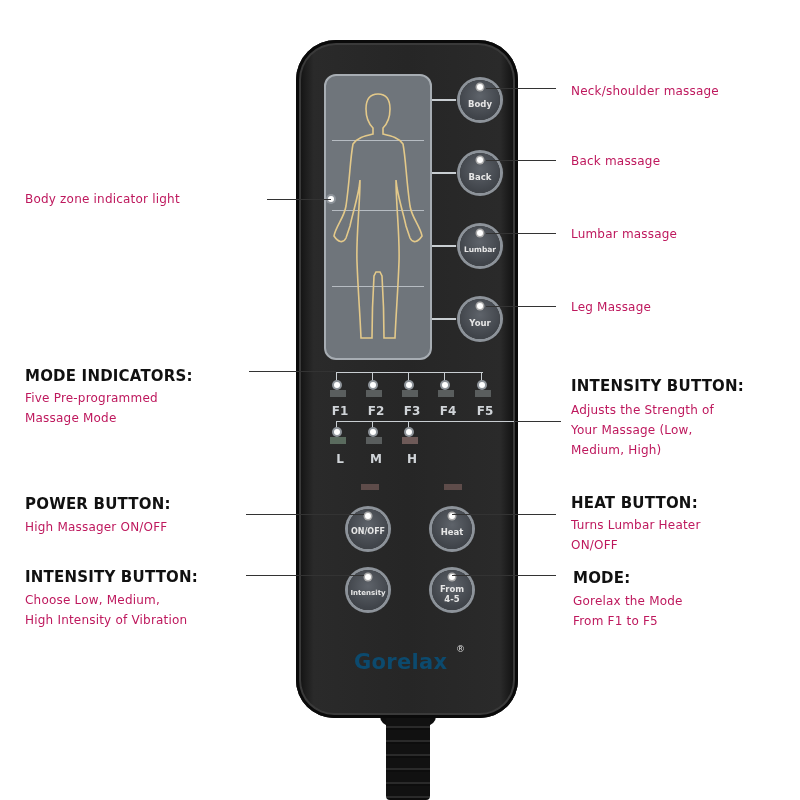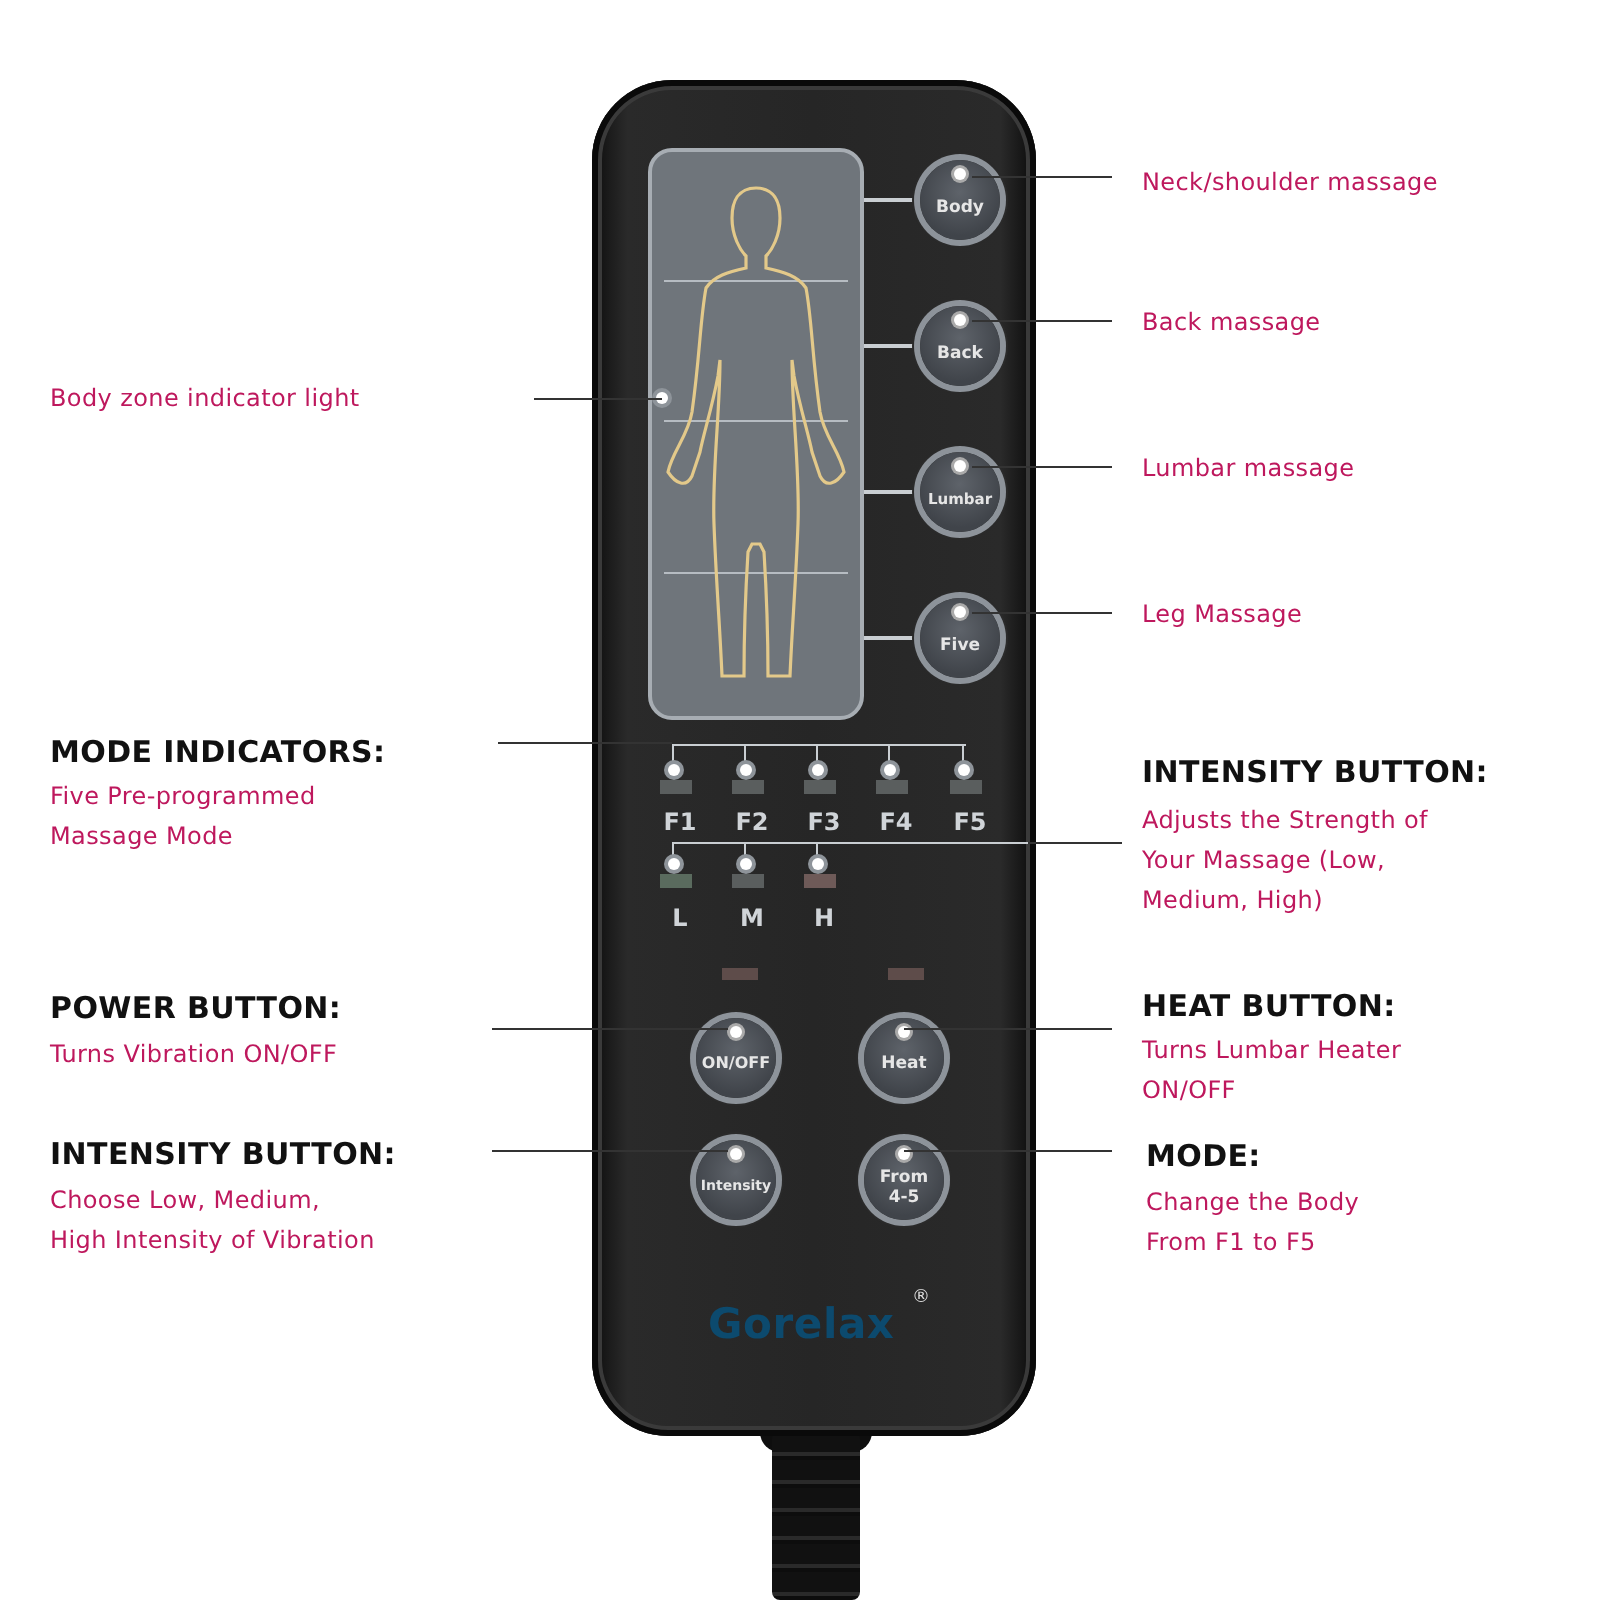--- a/index.html
+++ b/index.html
@@ -56,21 +56,21 @@
 <div class="btn" style="left:460px;top:153px">
   <span class="bdot"></span>
   <span style="margin-top:8px">Back</span>
 </div>
 <div class="btn" style="left:460px;top:226px">
   <span class="bdot"></span>
   <span style="margin-top:8px;font-size:7.5px">Lumbar</span>
 </div>
 <div class="btn" style="left:460px;top:299px">
   <span class="bdot"></span>
-  <span style="margin-top:8px">Five</span>
+  <span style="margin-top:8px">Your</span>
 </div>
 
 <div class="wline" style="left:336px;top:372px;width:147px;height:1px"></div>
 <div class="wline" style="left:336px;top:372px;width:1px;height:12px"></div>
 <div class="wline" style="left:372px;top:372px;width:1px;height:12px"></div>
 <div class="wline" style="left:408px;top:372px;width:1px;height:12px"></div>
 <div class="wline" style="left:444px;top:372px;width:1px;height:12px"></div>
 <div class="wline" style="left:481px;top:372px;width:1px;height:12px"></div>
 
 <div class="dot" style="left:334px;top:382px"></div>
@@ -148,28 +148,28 @@
 <div class="lbl" style="left:25px;top:408px">Massage Mode</div>
 
 <div class="line" style="left:514px;top:421px;width:47px"></div>
 <div class="lbl hd" style="left:571px;top:376px">INTENSITY BUTTON:</div>
 <div class="lbl" style="left:571px;top:400px">Adjusts the Strength of</div>
 <div class="lbl" style="left:571px;top:420px">Your Massage (Low,</div>
 <div class="lbl" style="left:571px;top:440px">Medium, High)</div>
 
 <div class="line" style="left:246px;top:514px;width:118px"></div>
 <div class="lbl hd" style="left:25px;top:494px">POWER BUTTON:</div>
-<div class="lbl" style="left:25px;top:517px">Turns Vibration ON/OFF</div>
+<div class="lbl" style="left:25px;top:517px">High Massager ON/OFF</div>
 
 <div class="line" style="left:452px;top:514px;width:104px"></div>
 <div class="lbl hd" style="left:571px;top:493px">HEAT BUTTON:</div>
 <div class="lbl" style="left:571px;top:515px">Turns Lumbar Heater</div>
 <div class="lbl" style="left:571px;top:535px">ON/OFF</div>
 
 <div class="line" style="left:246px;top:575px;width:118px"></div>
 <div class="lbl hd" style="left:25px;top:567px">INTENSITY BUTTON:</div>
 <div class="lbl" style="left:25px;top:590px">Choose Low, Medium,</div>
 <div class="lbl" style="left:25px;top:610px">High Intensity of Vibration</div>
 
 <div class="line" style="left:452px;top:575px;width:104px"></div>
 <div class="lbl hd" style="left:573px;top:568px">MODE:</div>
-<div class="lbl" style="left:573px;top:591px">Change the Body</div>
+<div class="lbl" style="left:573px;top:591px">Gorelax the Mode</div>
 <div class="lbl" style="left:573px;top:611px">From F1 to F5</div>
 
 </body></html>

